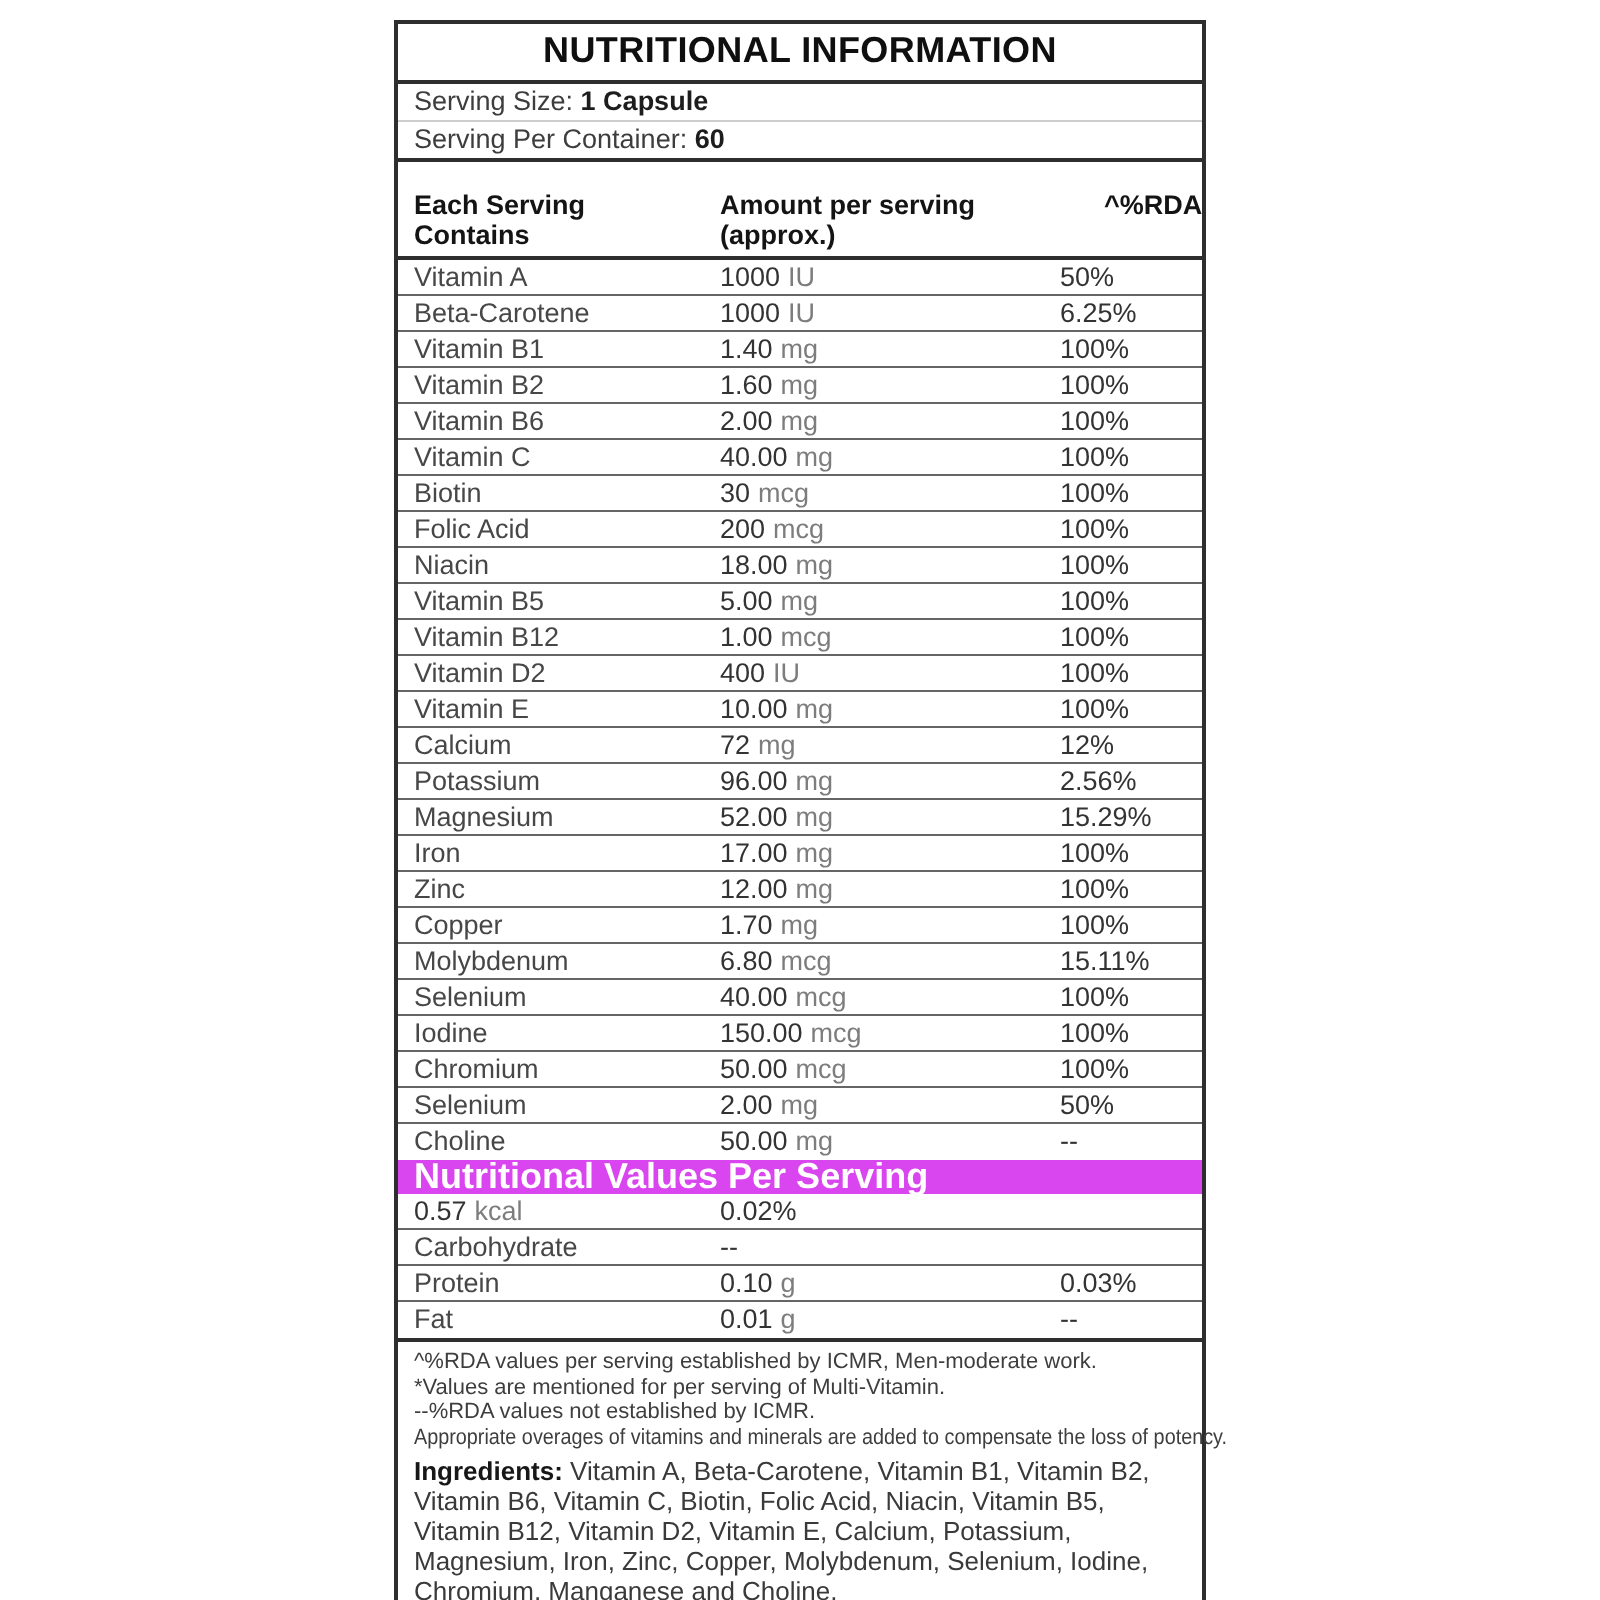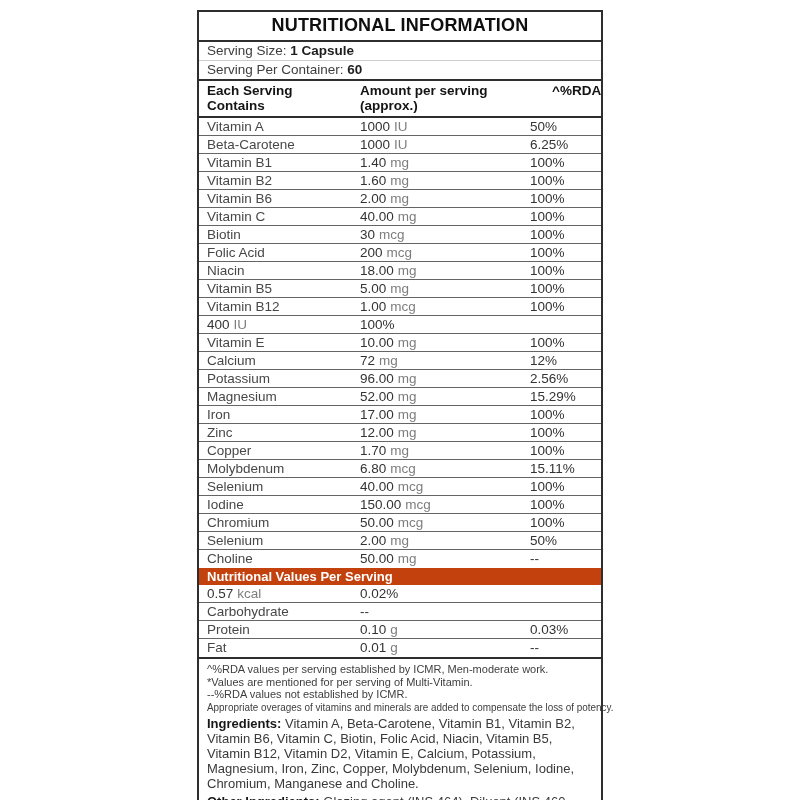--- a/index.html
+++ b/index.html
@@ -10,34 +10,34 @@
   .title-row { text-align:center; font-weight:bold; font-size:18px; letter-spacing:.2px;
     color:#0f0f0f; padding:3px 0 4px; border-bottom:2px solid #2e2e2e; }
 
   .serving-block { border-bottom:2px solid #2e2e2e; }
   .srow { font-size:13.5px; color:#3d3d3d; padding:1px 0 2px 8px; line-height:15px; }
   .srow.first { border-bottom:1px solid #cdcdcd; }
   .srow b { color:#1d1d1d; }
 
   .hdr { display:grid; grid-template-columns:153px 170px 1fr;
     border-bottom:2px solid #2e2e2e; font-weight:bold; font-size:13.5px;
-    line-height:15px; color:#141414; padding:2px 0 3px; }
+    line-height:15px; color:#141414; padding:2px 0 3px;margin-top:12px; }
   .hdr > div { padding-left:8px; }
   .hdr .h3 { padding-left:30px; }
 
   .row { display:grid; grid-template-columns:153px 170px 1fr; height:18px;
     line-height:17px; font-size:13.5px; border-bottom:1px solid #656565; }
   .row > span { padding-left:8px; white-space:nowrap; overflow:hidden; }
   .row .name { color:#474747; }
   .row .amt  { color:#333333; }
   .row .unit { color:#7d7d7d; margin-left:4px; }
   .row .rda  { color:#333333; }
   .rows .row:last-child { border-bottom:none; }
 
-  .band { background:#c2410c; color:#ffffff; font-weight:bold; font-size:13px;
+  .band { background:#d946ef; color:#ffffff; font-weight:bold; font-size:18px;
     height:17px; line-height:17px; padding-left:8px; }
 
   .vrows { border-bottom:2px solid #2e2e2e; }
   .vrows .row { height:18px; }
   .vrows .row:last-child { border-bottom:none; }
 
   .foot { padding:4px 8px 7px; }
   .note { font-size:11px; line-height:12.5px; color:#3e3e3e; }
   .overage { font-size:11px; line-height:12.5px; color:#3e3e3e; white-space:nowrap;
     transform:scaleX(.9); transform-origin:0 50%; }
@@ -124,20 +124,21 @@
         <span class="rda">100%</span>
       </div>
 
       <div class="row">
         <span class="name">Vitamin B12</span>
         <span class="c2"><span class="amt">1.00</span><span class="unit">mcg</span></span>
         <span class="rda">100%</span>
       </div>
 
       <div class="row">
+        <span class="name">Vitamin D2</span>
         <span class="c2"><span class="amt">400</span><span class="unit">IU</span></span>
         <span class="rda">100%</span>
       </div>
 
       <div class="row">
         <span class="name">Vitamin E</span>
         <span class="c2"><span class="amt">10.00</span><span class="unit">mg</span></span>
         <span class="rda">100%</span>
       </div>
 

